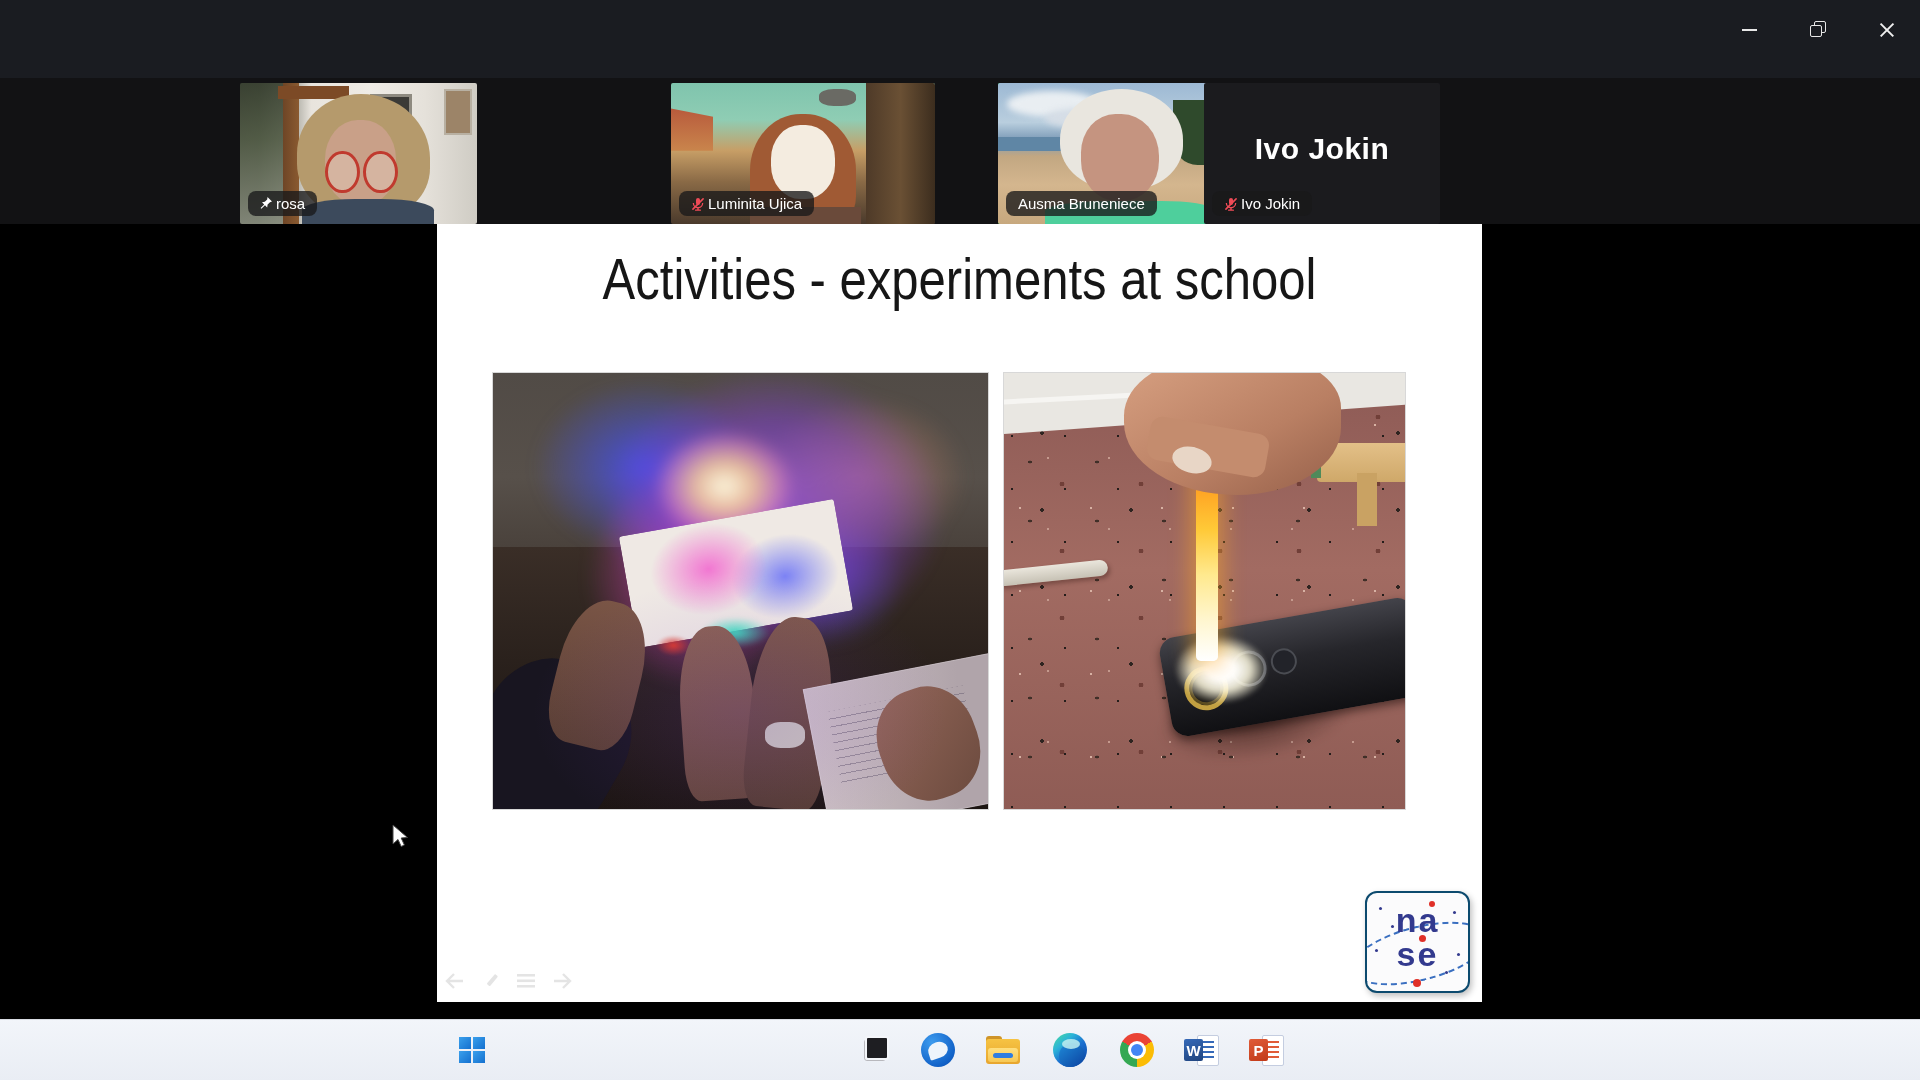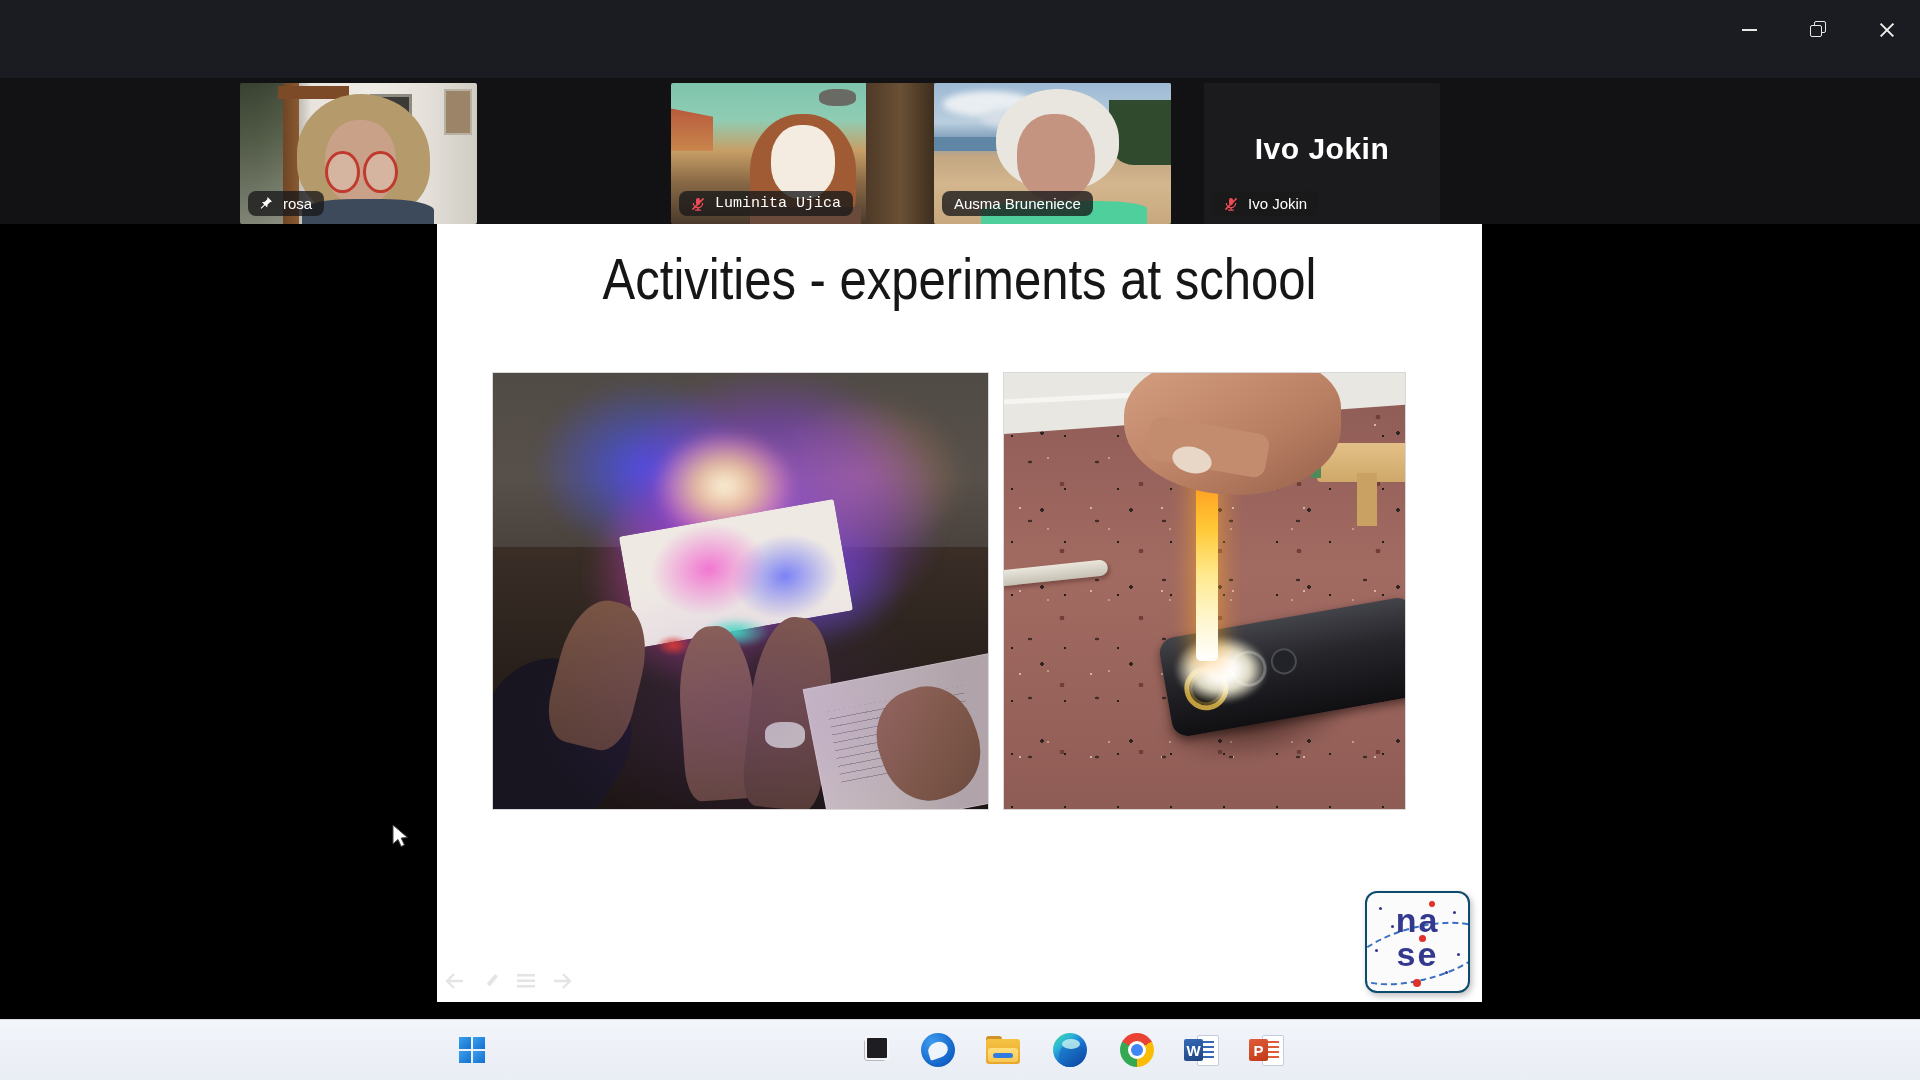--- a/index.html
+++ b/index.html
@@ -13,21 +13,21 @@
   .restore-glyph .back{position:absolute;right:-3px;top:-3px;width:10px;height:10px;border:1.6px solid #e8e8e8;border-radius:2px;}
   .restore-glyph .front{position:absolute;left:-1px;bottom:-1px;width:10px;height:10px;border:1.6px solid #e8e8e8;border-radius:2px;background:#1a1c21;}
   .close-glyph{position:relative;width:16px;height:16px;}
   .close-glyph::before,.close-glyph::after{content:"";position:absolute;left:-1px;top:7px;width:18px;height:1.8px;background:#f0f0f0;}
   .close-glyph::before{transform:rotate(45deg);}
   .close-glyph::after{transform:rotate(-45deg);}
   
   .strip{position:absolute;top:78px;left:0;width:1920px;height:146px;background:#121214;}
   .tile{position:absolute;top:5px;height:141px;background:#1b1b1d;overflow:hidden;border-radius:2px;}
   .tile.active{box-shadow:0 0 0 3px #23d959 inset;}
-  .name-pill{position:absolute;left:8px;bottom:8px;display:flex;align-items:center;gap:10px;
+  .name-pill{position:absolute;left:8px;bottom:8px;display:flex;align-items:center;gap:3px;
              background:rgba(24,24,26,.78);border-radius:8px;padding:5px 12px;z-index:30;}
   .name-pill span.nm{color:#fff;font-size:15px;line-height:1;white-space:nowrap;}
   .big-name{position:absolute;inset:0;display:flex;align-items:center;justify-content:center;
             color:#fff;font-weight:bold;font-size:30px;letter-spacing:.5px;padding-bottom:10px;}
   .avatar-box{position:absolute;border-radius:14px;overflow:hidden;}
   
   .rosa-bg{position:absolute;inset:0;background:linear-gradient(90deg,#21201c 0%,#2e3327 8%,#e8e4dd 30%,#efece6 55%,#e5e1da 78%,#cfccc4 100%);}
   .rosa-frame{position:absolute;left:18%;top:0;width:7%;height:100%;background:linear-gradient(90deg,#6e4526,#8a5a30);}
   .rosa-frame2{position:absolute;left:0;top:0;width:18%;height:100%;background:linear-gradient(180deg,#3c4434,#56604a 40%,#8a8f80);opacity:.9;}
   .rosa-lintel{position:absolute;left:16%;top:2%;width:30%;height:9%;background:#7c4a26;}
@@ -226,21 +226,21 @@
       </div>
       <div class="name-pill">
         <svg class="pin-svg" width="13" height="14" viewBox="0 0 13 14">
             <path d="M7.5 0 L12 4.5 L10 5.2 L7.6 7.6 L7.2 10.4 L5 8.2 L1.4 11.8 L0.6 11 L4.2 7.4 L2 5.2 L4.8 4.8 L7.2 2.4 Z" fill="#fff"></path>
           </svg>
         <span class="nm">rosa</span>
       </div>
     </div>
 
 
-    <div class="tile" style="left:671px;width:264px;font-family:Liberation Mono, monospace;">
+    <div class="tile" style="left:671px;width:264px;">
       <div class="lum-bg">
         <div class="lum-wallred"></div>
           <div class="lum-wardrobe"></div>
           <div class="lum-lamp"></div>
         <div class="lum-hair"></div>
           <div class="lum-face"></div>
           <div class="lum-body"></div>
       </div>
       <div class="name-pill">
         <svg class="micoff-svg" width="14" height="14" viewBox="0 0 14 14">
@@ -249,21 +249,21 @@
               <path d="M3 6 a4 4 0 0 0 8 0 h1.3 a5.3 5.3 0 0 1 -10.6 0 Z"></path>
               <rect x="6.3" y="11" width="1.4" height="2"></rect>
               <rect x="4" y="12.6" width="6" height="1.2" rx=".6"></rect>
             </g>
             <rect x="-1" y="6.2" width="16" height="1.6" rx=".8" fill="#ef4b57" transform="rotate(-45 7 7)"></rect>
           </svg>
         <span class="nm">Luminita Ujica</span>
       </div>
     </div>
 
-    <div class="tile active" style="left:934px;width:237px;">
+    <div class="tile active" style="left:998px;width:237px;">
       <div class="aus-sky">
         <div class="aus-cloud1"></div>
           <div class="aus-cloud2"></div>
           <div class="aus-sea"></div>
           <div class="aus-trees"></div>
         <div class="aus-hair"></div>
           <div class="aus-face"></div>
           <div class="aus-shirt"></div>
       </div>
       <div class="name-pill">

